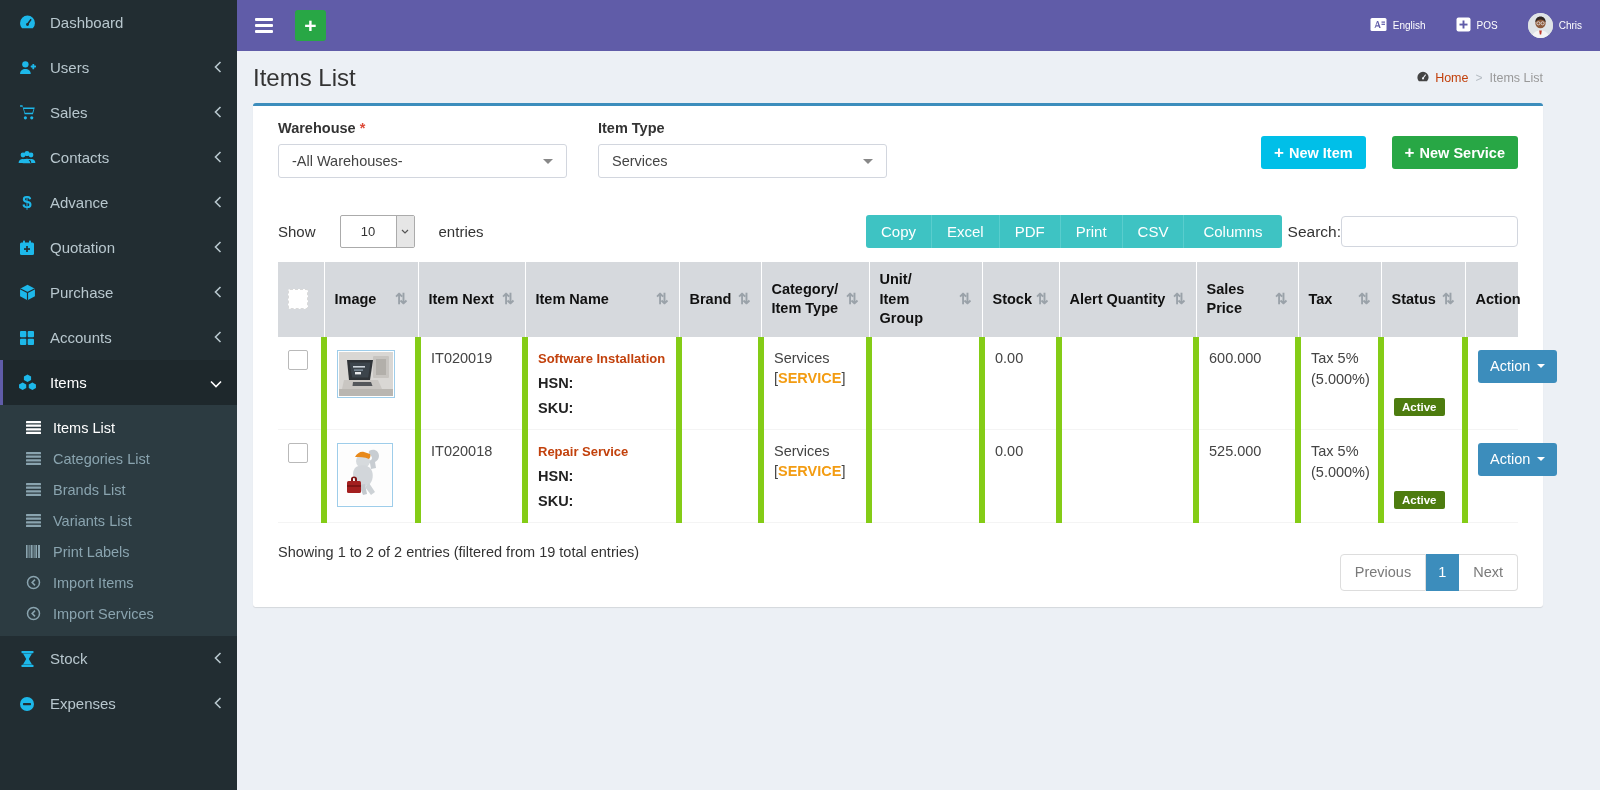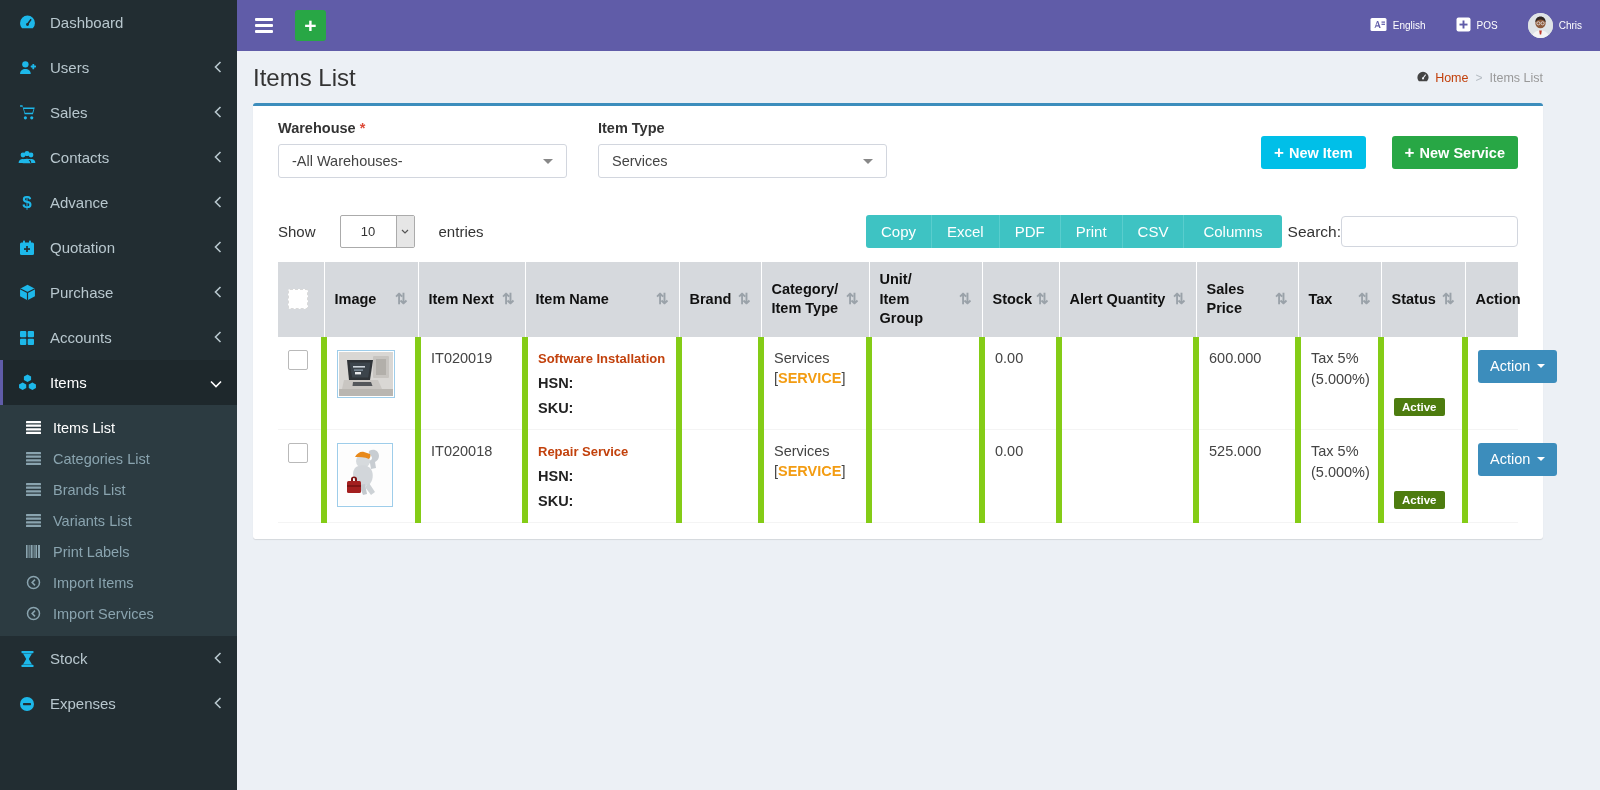--- a/index.html
+++ b/index.html
@@ -618,15 +618,23 @@
           <td>
             <button class="action-btn">
                 <span>Action</span>
                 <span class="caret-sm"></span>
               </button>
           </td>
         </tr>
       </tbody>
     </table>
 
+    <div class="table-footer">
+      <div class="summary">Showing 1 to 2 of 2 entries (filtered from 19 total entries)</div>
+      <div class="pagination">
+        <div class="page-btn">Previous</div>
+        <div class="page-btn active">1</div>
+        <div class="page-btn">Next</div>
+      </div>
+    </div>
 
   </section>
 </main>
 
 </body></html>

